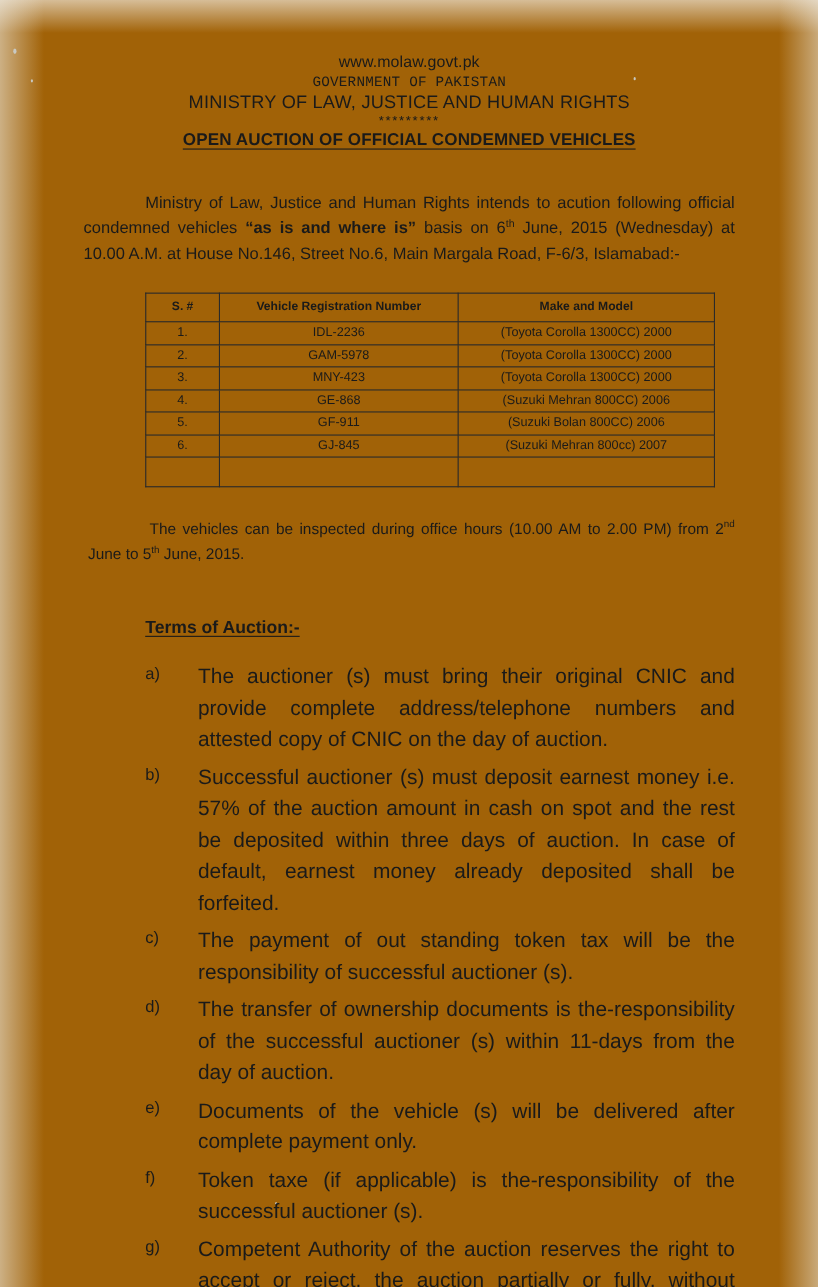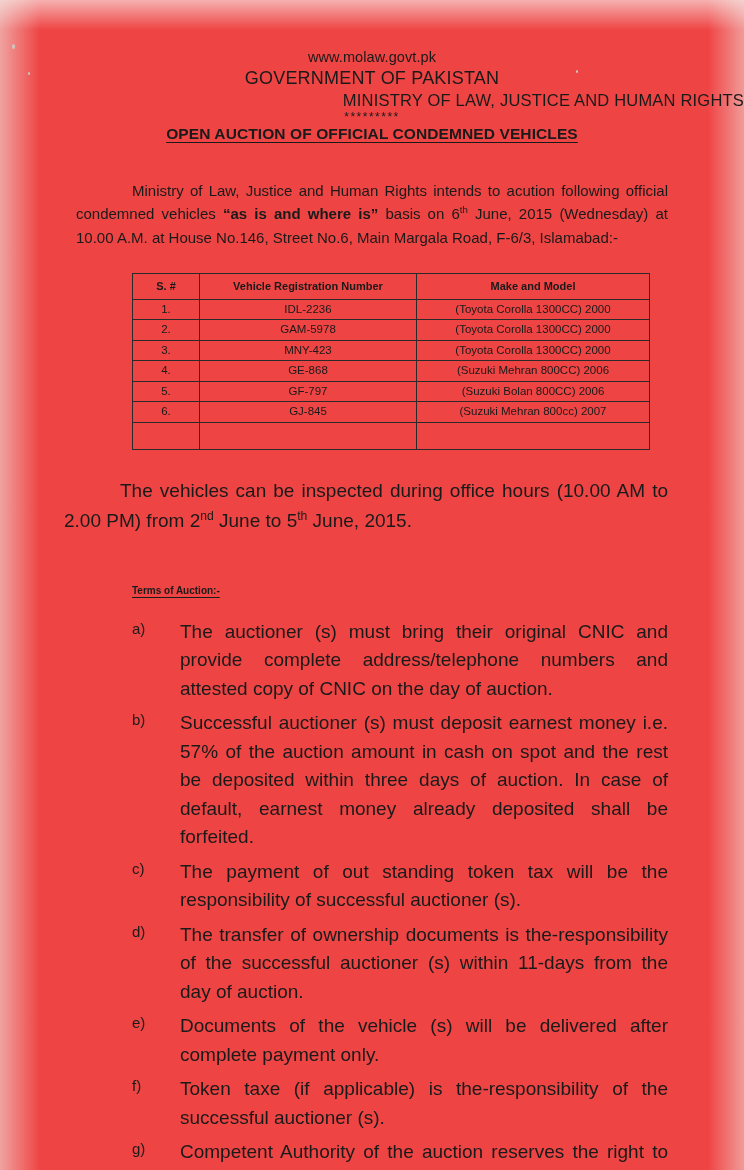--- a/index.html
+++ b/index.html
@@ -11,21 +11,21 @@
     width: 744px;
     height: 1170px;
     position: relative;
     font-family: "Liberation Sans", sans-serif;
     color: #1a1a1a;
     overflow: hidden;
   }
   .page {
     position: absolute;
     inset: 0;
-    background: #ef4444;
+    background: #a16207;
   }
   
   .scan-tint {
     position: absolute;
     inset: 0;
     background:
       linear-gradient(90deg, rgba(240,240,235,0.55) 0px, rgba(255,255,255,0) 40px),
       linear-gradient(270deg, rgba(242,242,238,0.5) 0px, rgba(255,255,255,0) 36px),
       linear-gradient(180deg, rgba(250,250,248,0.6) 0px, rgba(255,255,255,0) 30px);
     pointer-events: none;
@@ -47,27 +47,27 @@
   .header-block {
     text-align: center;
     margin-top: 48px;
     line-height: 1.28;
   }
   .site-url {
     font-size: 14.5px;
     letter-spacing: 0.1px;
   }
   .gov-line {
-    font-size: 18px;
+    font-size: 13px;
     letter-spacing: 0.2px;
+    font-family: Liberation Mono, monospace;
   }
   .ministry-line {
     font-size: 16.5px;
     letter-spacing: 0.2px;
-    text-align: right;
   }
   .asterisks {
     font-size: 12px;
     letter-spacing: 1.5px;
     margin-top: -1px;
   }
 
   .doc-title {
     text-align: center;
     font-size: 15.5px;
@@ -112,31 +112,31 @@
   table.vehicles th.reg { width: 208px; }
   table.vehicles tr.spacer td {
     border-left: 1px solid #2a2a2a;
     border-right: 1px solid #2a2a2a;
     border-top: none;
     border-bottom: 1px solid #2a2a2a;
     height: 22px;
   }
 
   .inspect {
-    margin: 26px 76px 0 64px;
-    font-size: 19px;
+    margin: 26px 76px 0 80px;
+    font-size: 14px;
     line-height: 1.6;
     text-align: justify;
     text-justify: inter-word;
   }
   .inspect .indent { display: inline-block; width: 56px; }
 
   .terms-title {
     margin: 48px 0 0 132px;
-    font-size: 10px;
+    font-size: 16px;
     font-weight: bold;
     text-decoration: underline;
     text-underline-offset: 3px;
   }
 
   .terms {
     margin: 22px 76px 0 132px;
   }
   .term-row {
     display: flex;
@@ -222,21 +222,21 @@
           <td class="reg">MNY-423</td>
           <td>(Toyota Corolla 1300CC) 2000</td>
         </tr>
         <tr>
           <td class="sn">4.</td>
           <td class="reg">GE-868</td>
           <td>(Suzuki Mehran 800CC) 2006</td>
         </tr>
         <tr>
           <td class="sn">5.</td>
-          <td class="reg">GF-797</td>
+          <td class="reg">GF-911</td>
           <td>(Suzuki Bolan 800CC) 2006</td>
         </tr>
         <tr>
           <td class="sn">6.</td>
           <td class="reg">GJ-845</td>
           <td>(Suzuki Mehran 800cc) 2007</td>
         </tr>
         <tr class="spacer">
           <td class="sn">&nbsp;</td>
           <td class="reg">&nbsp;</td>

